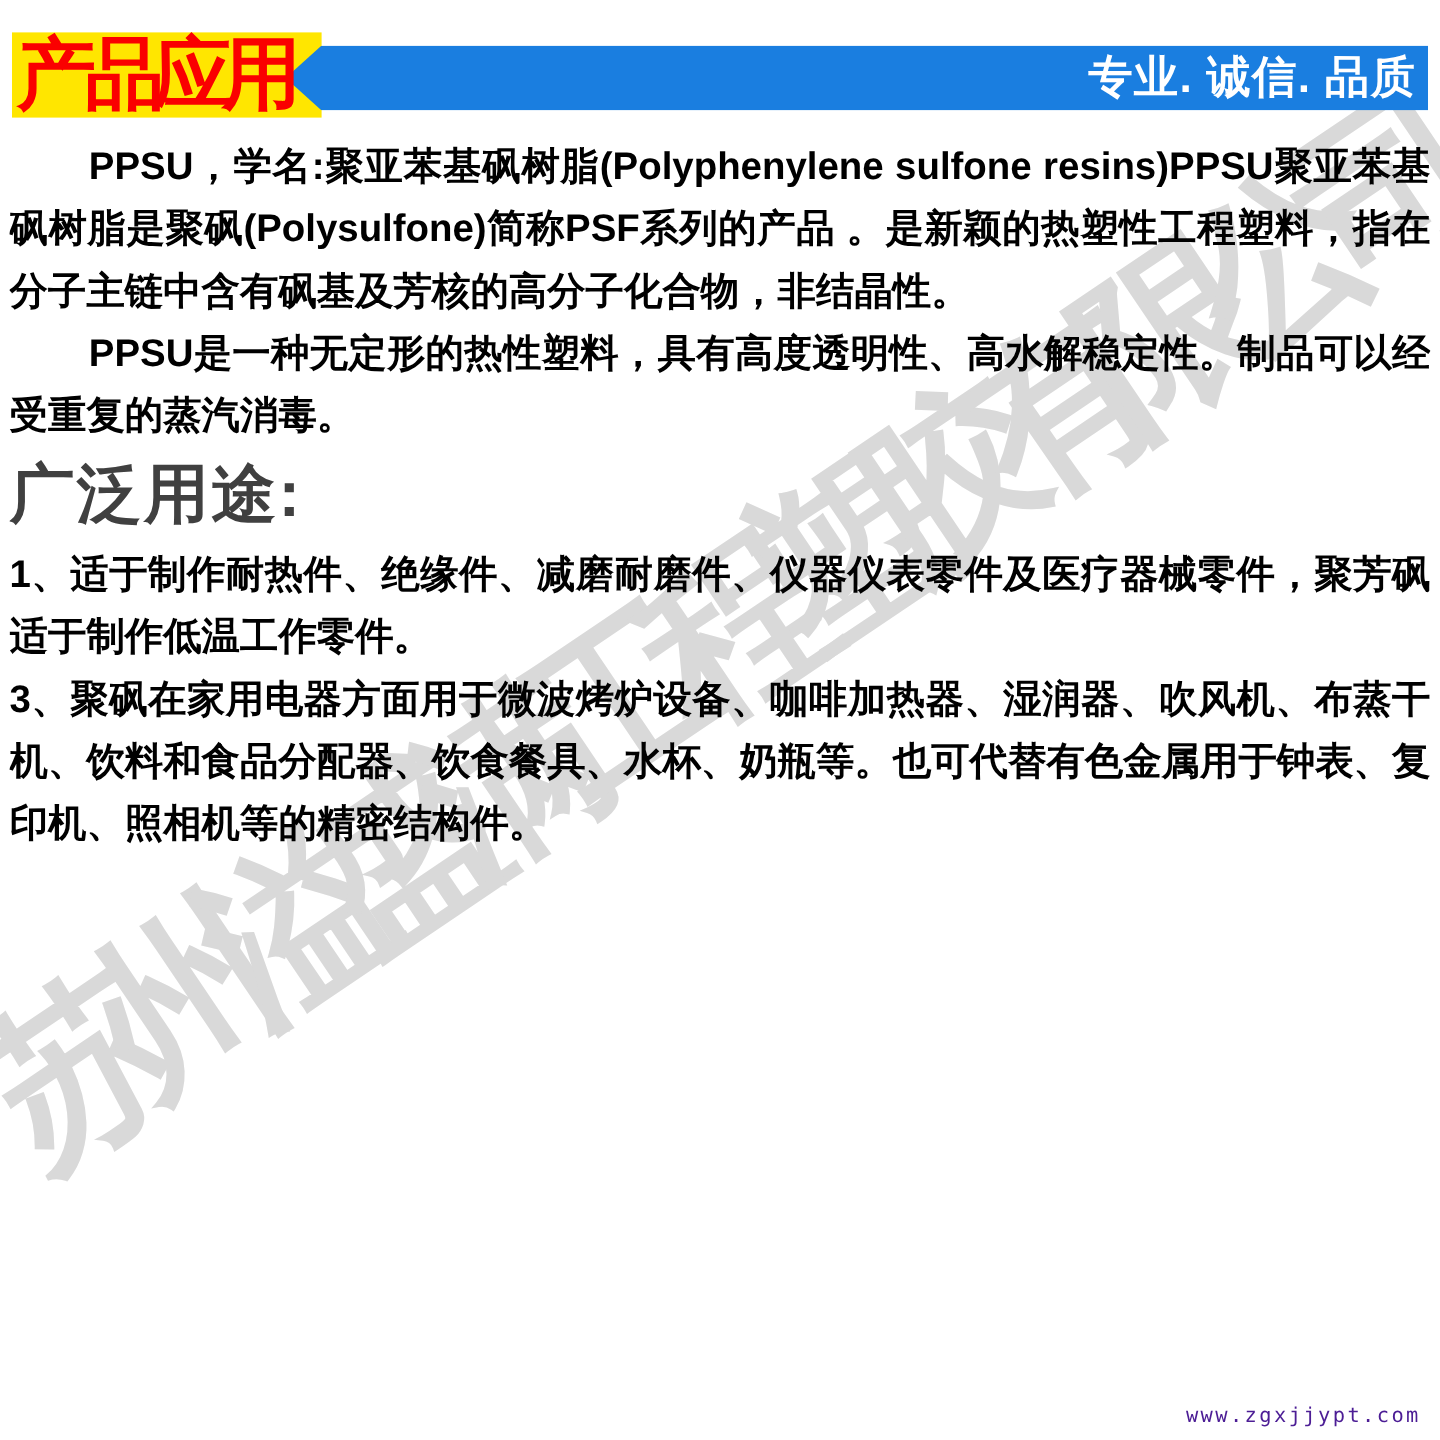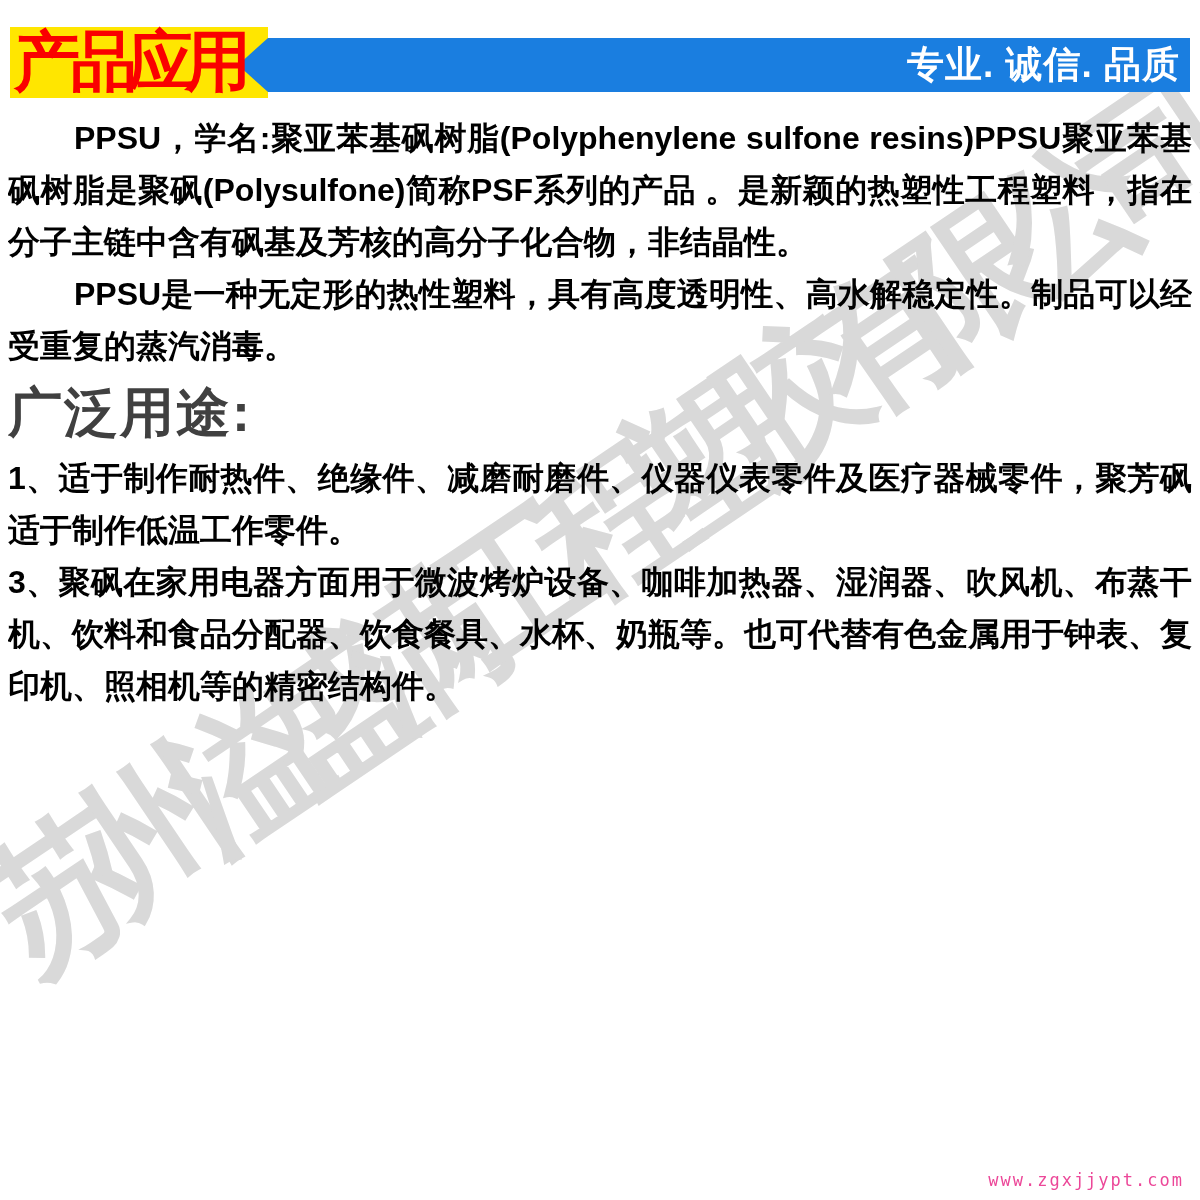--- a/index.html
+++ b/index.html
@@ -92,21 +92,21 @@
     font-weight: bold;
     letter-spacing: 2px;
     text-align: left;
   }
 
   
   .site-url {
     position: absolute;
     right: 16px; bottom: 10px;
     z-index: 2;
-    color: #ec4899;
+    color: #4c1d95;
     font-size: 17px;
     letter-spacing: 2px;
     font-family: "DejaVu Sans Mono", monospace;
   }
 </style>
 </head>
 <body>
 
 <div class="page">
 

